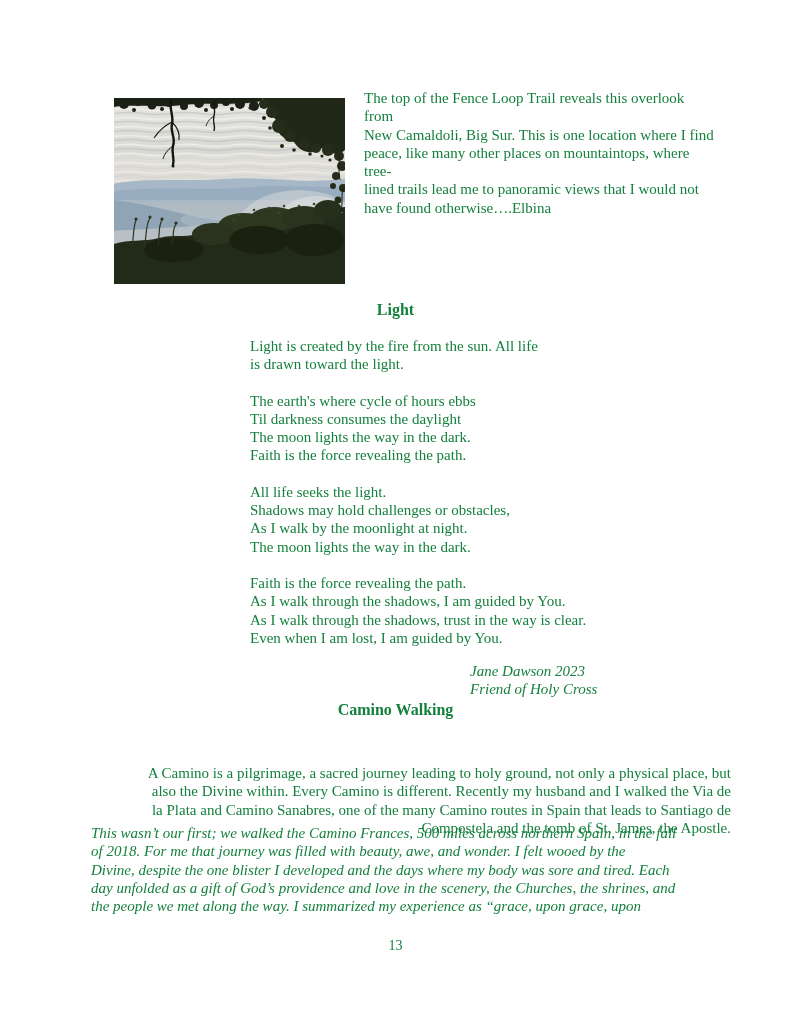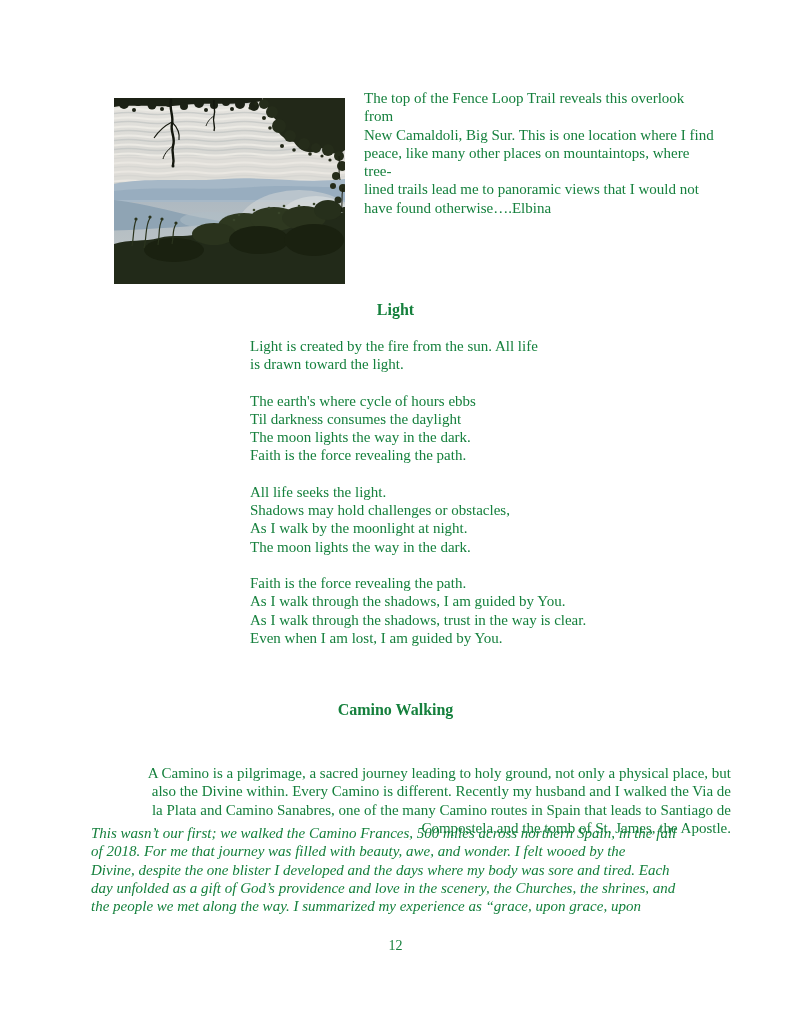--- a/index.html
+++ b/index.html
@@ -201,27 +201,29 @@
     <div class="stanza">All life seeks the light.
 Shadows may hold challenges or obstacles,
 As I walk by the moonlight at night.
 The moon lights the way in the dark.</div>
     <div class="stanza">Faith is the force revealing the path.
 As I walk through the shadows, I am guided by You.
 As I walk through the shadows, trust in the way is clear.
 Even when I am lost, I am guided by You.</div>
   </div>
 
+  <div class="attribution">Jane Dawson 2023
+Friend of Holy Cross</div>
 
   <div class="article-title">Camino Walking</div>
   <div class="body-text para-1">A Camino is a pilgrimage, a sacred journey leading to holy ground, not only a physical place, but
 also the Divine within. Every Camino is different. Recently my husband and I walked the Via de
 la Plata and Camino Sanabres, one of the many Camino routes in Spain that leads to Santiago de
 Compostela and the tomb of St. James, the Apostle.</div>
   <div class="body-text para-2">This wasn’t our first; we walked the Camino Frances, 500 miles across northern Spain, in the fall
 of 2018. For me that journey was filled with beauty, awe, and wonder. I felt wooed by the
 Divine, despite the one blister I developed and the days where my body was sore and tired. Each
 day unfolded as a gift of God’s providence and love in the scenery, the Churches, the shrines, and
 the people we met along the way. I summarized my experience as “grace, upon grace, upon</div>
 
-  <div class="page-number">12</div>
+  <div class="page-number">13</div>
 
 </div>
 
 </body></html>

